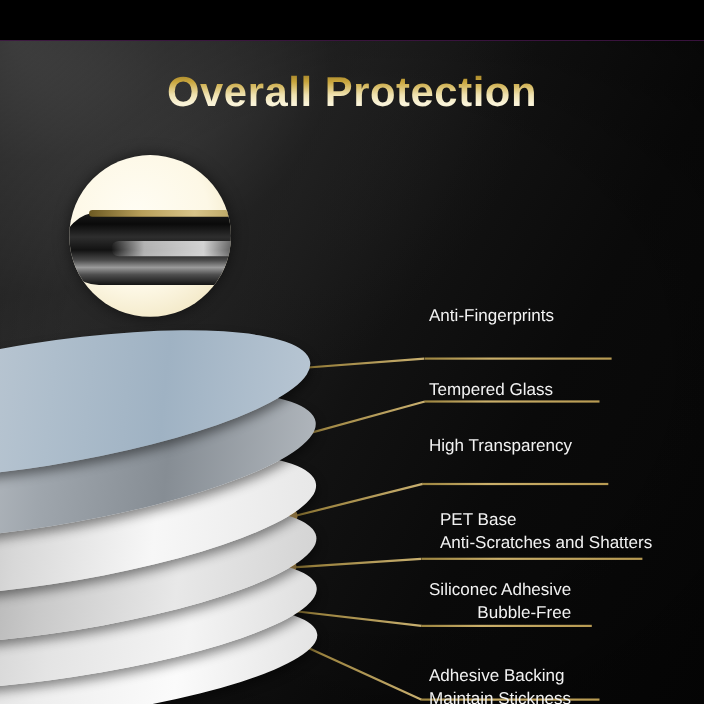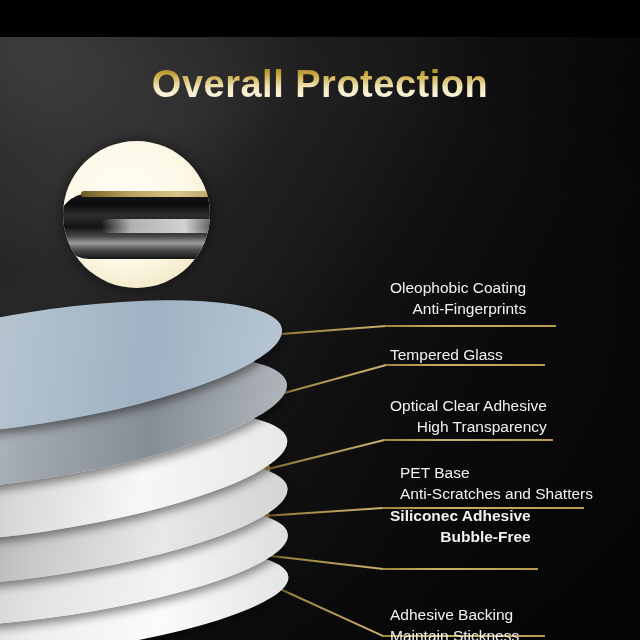--- a/index.html
+++ b/index.html
@@ -132,21 +132,21 @@
       <div class="lead-horiz" style="left: 383px; top: 470px; width: 201px;"></div>
       <div class="dot" style="left: 263px; top: 478px;"></div>
       <div class="lead-diag" style="left: 263px; top: 517px; width: 120.814px; transform: rotate(6.65442deg);"></div>
       <div class="lead-horiz" style="left: 383px; top: 531px; width: 155px;"></div>
       <div class="dot" style="left: 263px; top: 517px;"></div>
       <div class="lead-diag" style="left: 267px; top: 545px; width: 127.534px; transform: rotate(24.5555deg);"></div>
       <div class="lead-horiz" style="left: 383px; top: 598px; width: 162px;"></div>
       <div class="dot" style="left: 267px; top: 545px;"></div>
     </div>
   <div id="labels">
-      <div class="label" style="left: 390px; top: 240px;"><span class="l1">Oleophobic Coating</span><span class="l2">Anti-Fingerprints</span></div>
+      <div class="label" style="left: 390px; top: 240px;"><span class="l2">Anti-Fingerprints</span></div>
       <div class="label" style="left: 390px; top: 307px;"><span class="l1">Tempered Glass</span></div>
-      <div class="label" style="left: 390px; top: 358px;"><span class="l1">Optical Clear Adhesive</span><span class="l2">High Transparency</span></div>
+      <div class="label" style="left: 390px; top: 358px;"><span class="l2">High Transparency</span></div>
       <div class="label" style="left: 400px; top: 425px;"><span class="l1">PET Base</span><span class="l2">Anti-Scratches and Shatters</span></div>
-      <div class="label" style="left: 390px; top: 468px; font-weight: bold;"><span class="l1">Siliconec Adhesive</span><span class="l2">Bubble-Free</span></div>
+      <div class="label" style="left: 390px; top: 489px;"><span class="l1">Siliconec Adhesive</span><span class="l2">Bubble-Free</span></div>
       <div class="label" style="left: 390px; top: 567px;"><span class="l1">Adhesive Backing</span><span class="l2">Maintain Stickness</span></div>
     </div>
 
 </div>
 
 </body></html>

